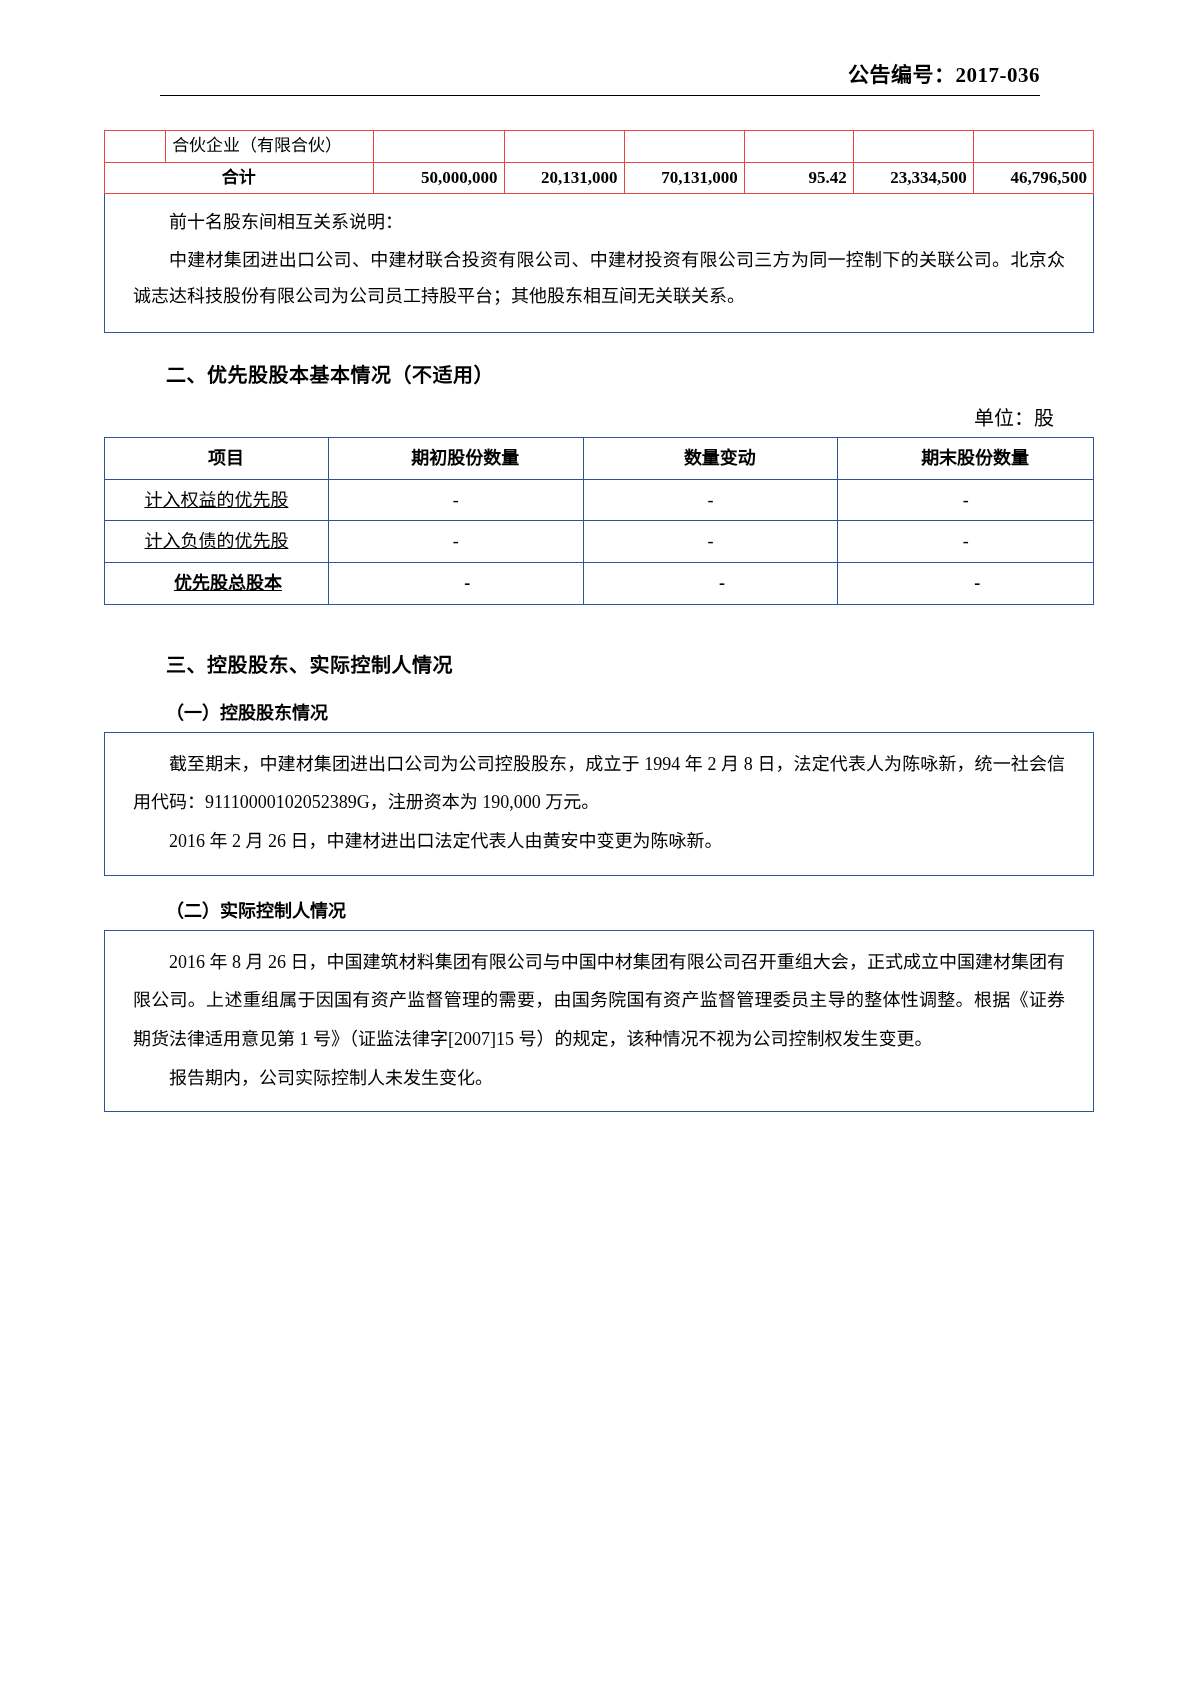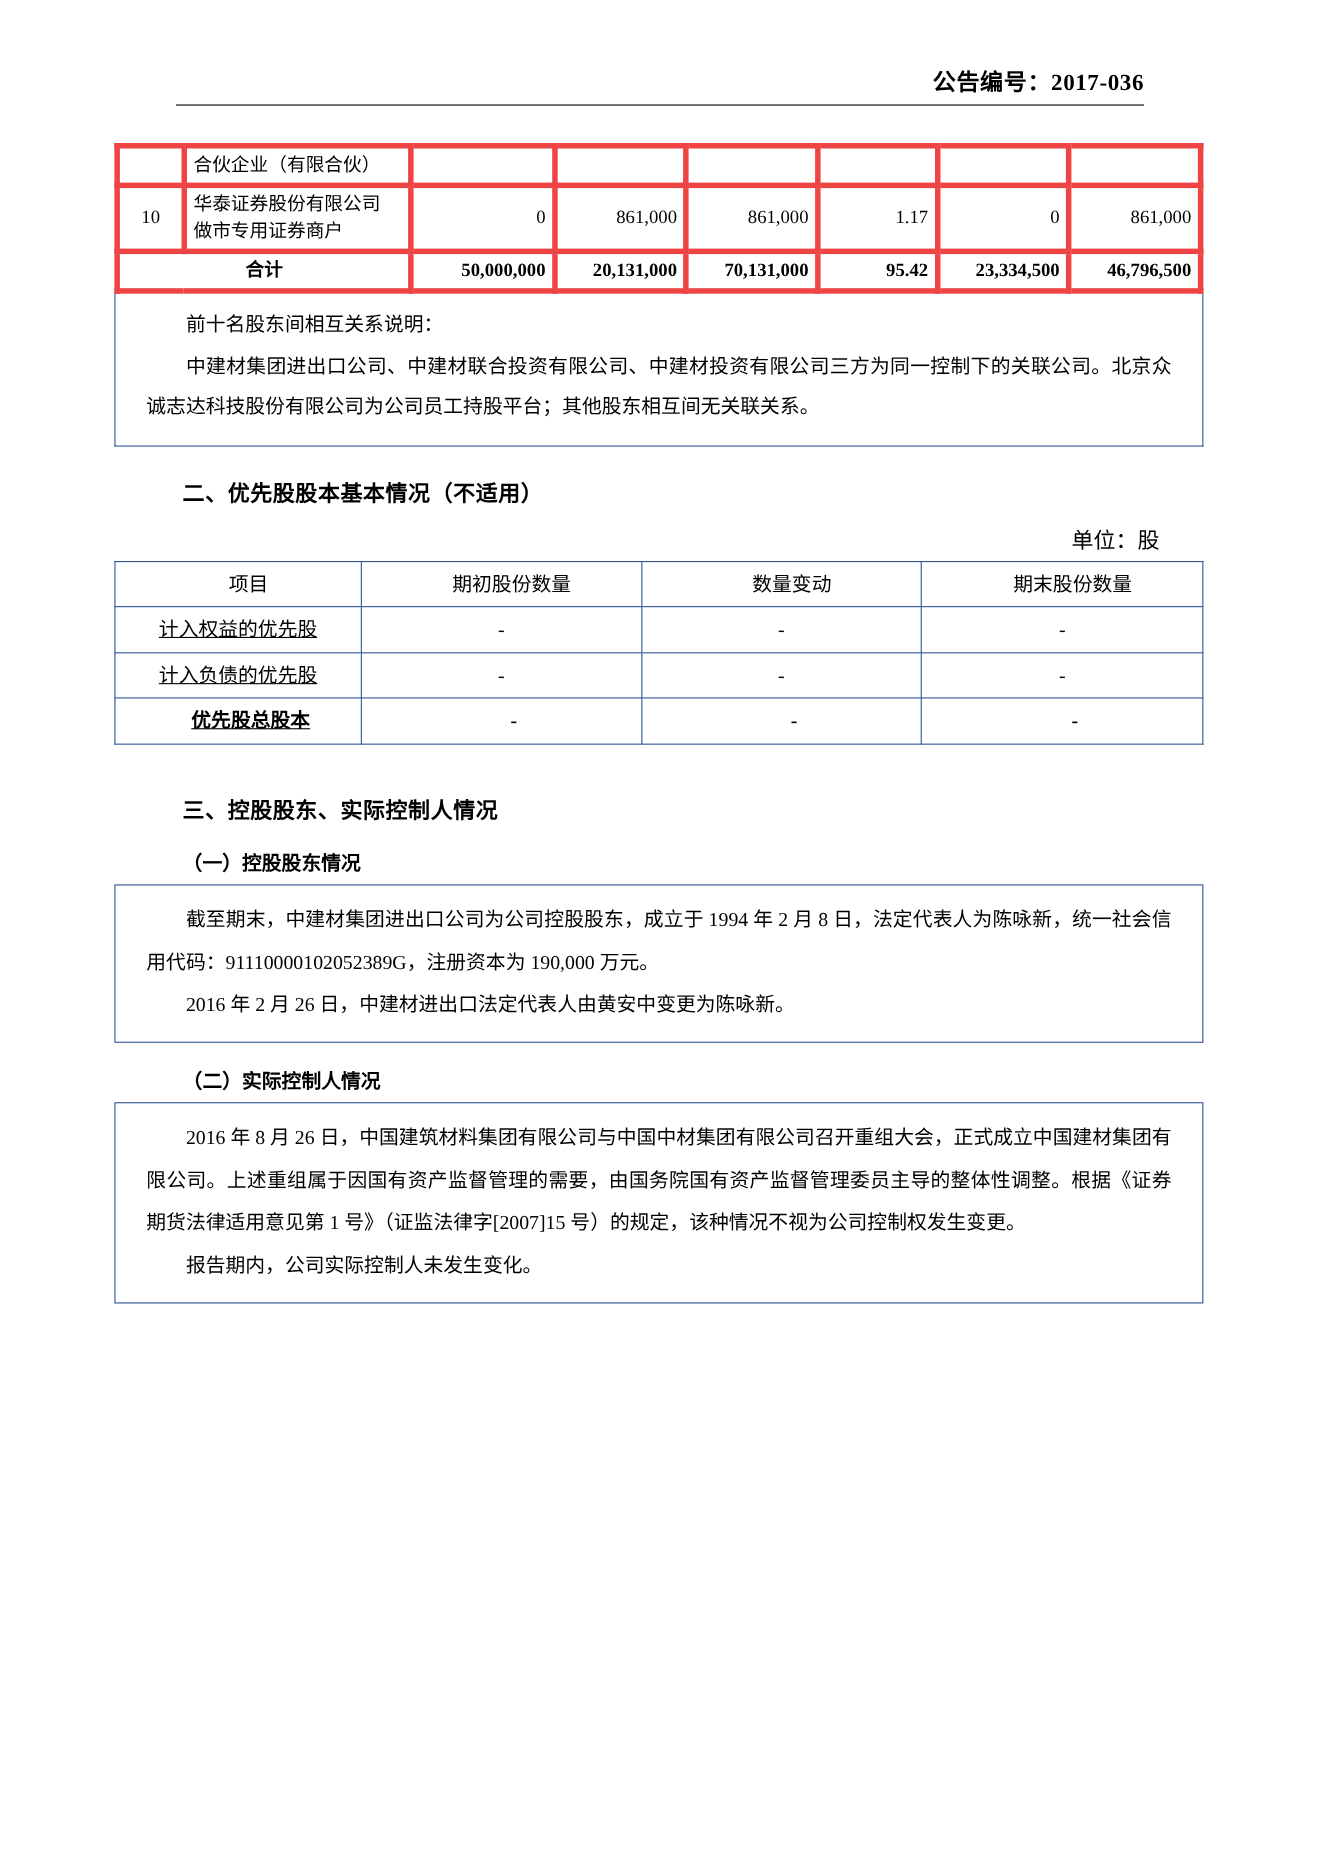--- a/index.html
+++ b/index.html
@@ -47,21 +47,21 @@
     top: 130px;
     width: 990px;
   }
   
   table {
     border-collapse: collapse;
     width: 100%;
     font-size: 17px;
   }
   table.shareholders td {
-    border: 5px solid #ef4444;
+    border: 1px solid #ef4444;
     padding: 3px 6px;
     line-height: 1.45;
   }
   .c-num { text-align: right; }
   .c-ctr { text-align: center; }
   .c-lft { text-align: left; }
   .bold { font-weight: bold; }
   .idx-cell {
     text-align: center;
     vertical-align: middle;
@@ -100,21 +100,21 @@
     border-collapse: collapse;
     width: 100%;
     font-size: 18px;
   }
   table.pref th, table.pref td {
     border: 1px solid #2f5496;
     padding: 5px 8px;
     line-height: 1.7;
   }
   table.pref th {
-    font-weight: normal;
+    font-weight: bold;
     text-align: center;
     background: #ffffff;
     padding-left: 27px;
   }
   table.pref td.label { text-align: center; text-decoration: underline; }
   table.pref td.val { text-align: center; }
   table.pref tr.total td { font-weight: bold; padding-left: 31px; }
 
   
   .para-box {
@@ -153,33 +153,20 @@
       <tbody>
           <tr>
         <td class="idx-cell"></td>
         <td class="c-lft">合伙企业（有限合伙）</td>
         <td class="c-num"></td>
         <td class="c-num"></td>
         <td class="c-num"></td>
         <td class="c-num"></td>
         <td class="c-num"></td>
         <td class="c-num"></td>
-      </tr>
-      <tr>
-        <td class="idx-cell">10</td>
-        <td class="c-lft">
-          <div>华泰证券股份有限公司</div>
-          <div>做市专用证券商户</div>
-        </td>
-        <td class="c-num">0</td>
-        <td class="c-num">861,000</td>
-        <td class="c-num">861,000</td>
-        <td class="c-num">1.17</td>
-        <td class="c-num">0</td>
-        <td class="c-num">861,000</td>
       </tr>
       <tr>
         <td class="c-ctr bold" colspan="2">合计</td>
         <td class="c-num bold">50,000,000</td>
         <td class="c-num bold">20,131,000</td>
         <td class="c-num bold">70,131,000</td>
         <td class="c-num bold">95.42</td>
         <td class="c-num bold">23,334,500</td>
         <td class="c-num bold">46,796,500</td>
       </tr>

